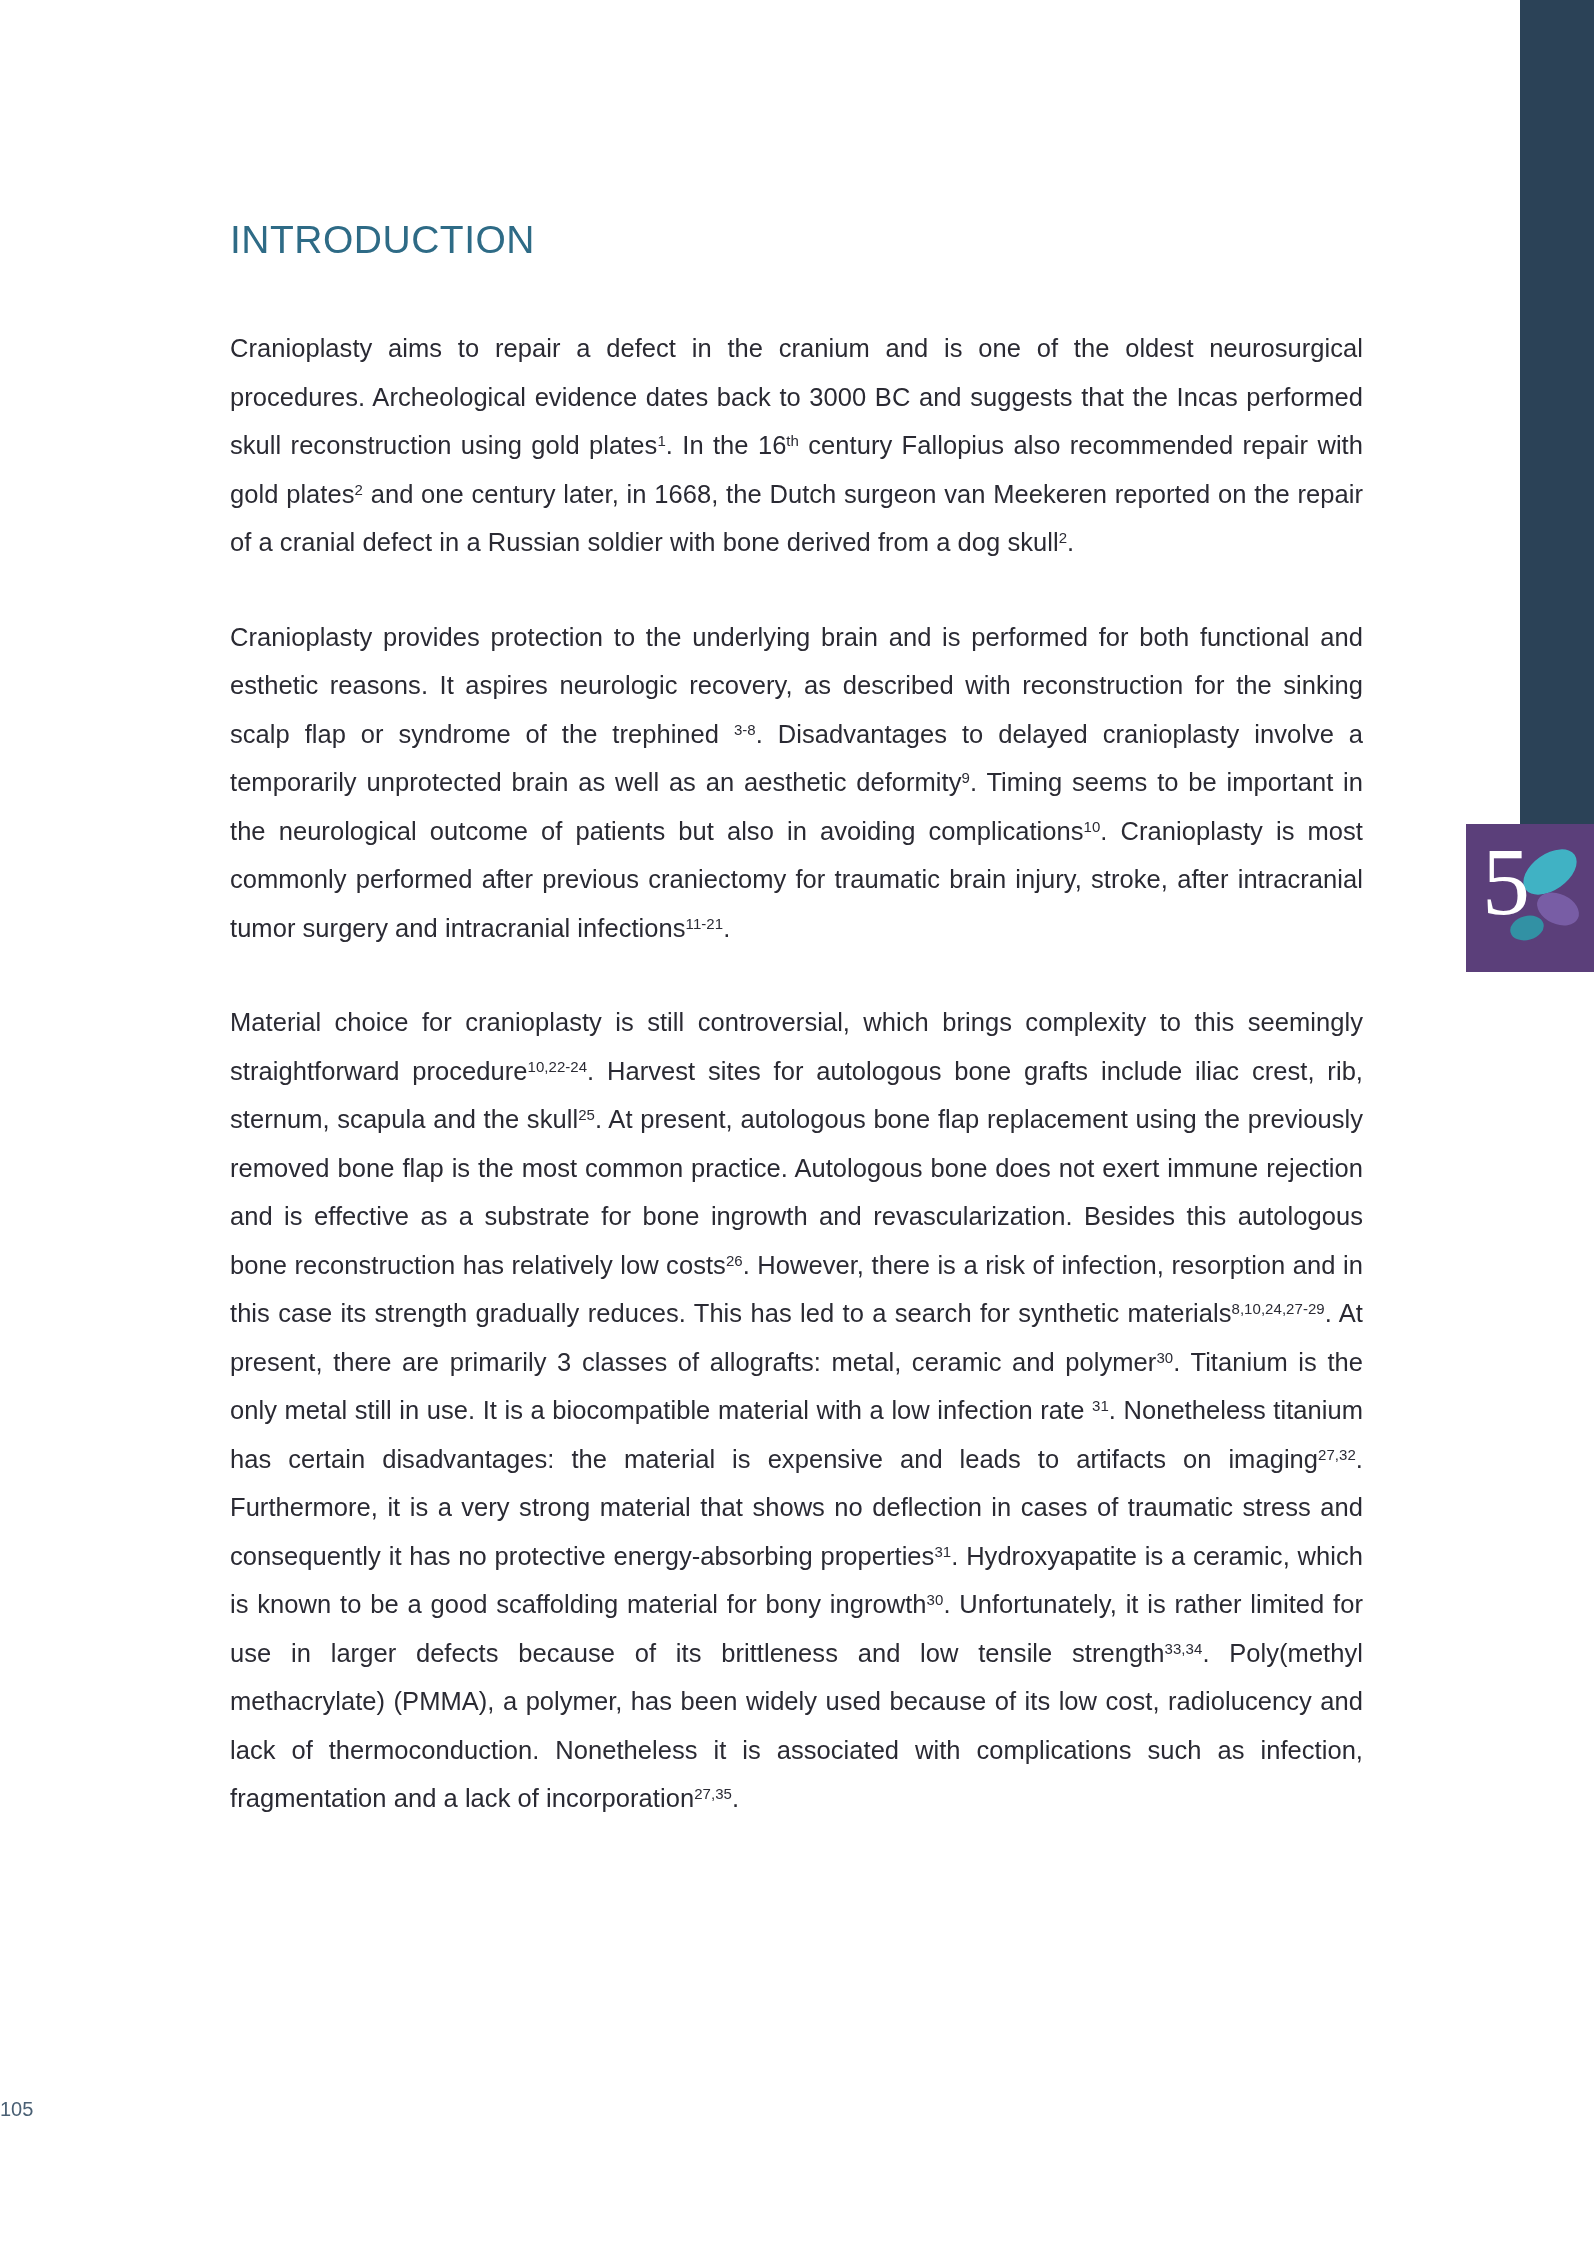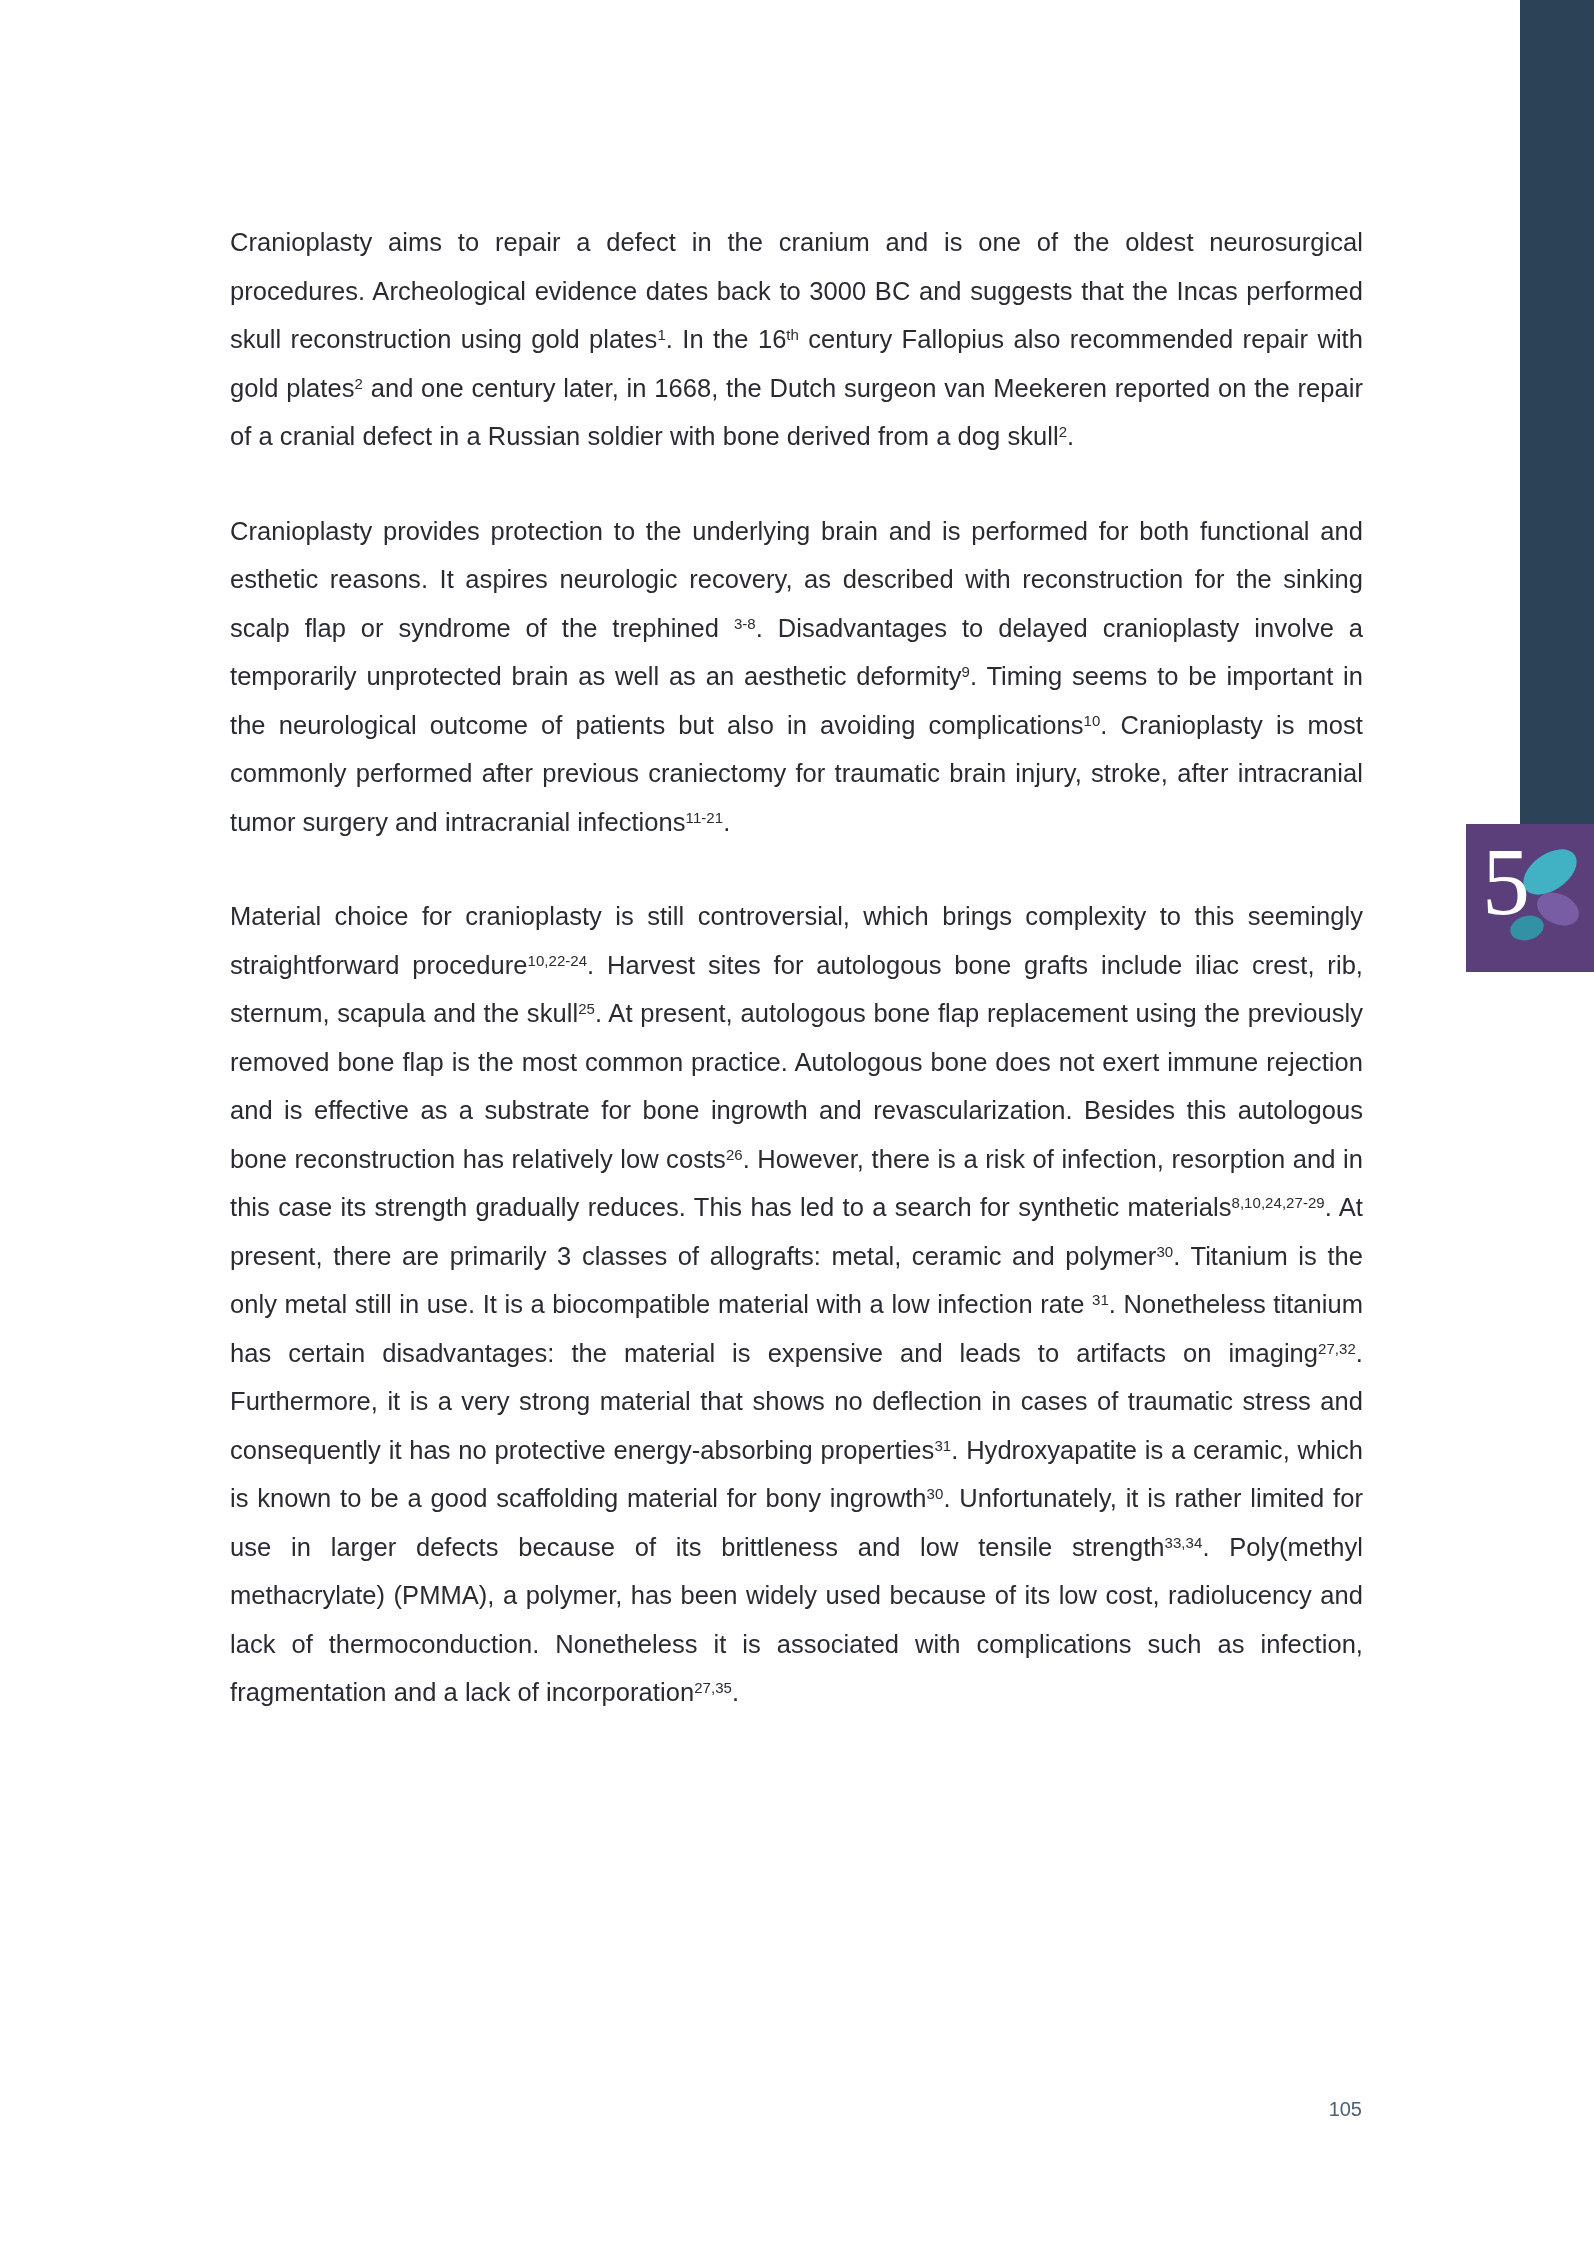--- a/index.html
+++ b/index.html
@@ -127,21 +127,21 @@
   sup {
     font-size: 15px;
     vertical-align: 0.55em;
     line-height: 0;
   }
   .folio {
     position: absolute;
     left: 0;
     top: 2098px;
     width: 1362px;
-    text-align: right;
+    text-align: left;
     font-size: 20px;
     color: #4a6074;
   }
 </style>
 </head>
 <body>
 
 <div class="page">
 
   <div class="edge-band"></div>
@@ -149,20 +149,21 @@
 
   <div class="chapter-tab">
     <div class="blob1"></div>
     <div class="blob2"></div>
     <div class="blob3"></div>
     <div class="num">5</div>
   </div>
 
 
   <div class="content">
+    <h1 class="section-title">INTRODUCTION</h1>
     <p class="body-par">Cranioplasty aims to repair a defect in the cranium and is one of the oldest neurosurgical procedures. Archeological evidence dates back to 3000 BC and suggests that the Incas performed skull reconstruction using gold plates<sup>1</sup>. In the 16<sup>th</sup> century Fallopius also recommended repair with gold plates<sup>2</sup> and one century later, in 1668, the Dutch surgeon van Meekeren reported on the repair of a cranial defect in a Russian soldier with bone derived from a dog skull<sup>2</sup>.</p>
     <p class="body-par">Cranioplasty provides protection to the underlying brain and is performed for both functional and esthetic reasons. It aspires neurologic recovery, as described with reconstruction for the sinking scalp flap or syndrome of the trephined <sup>3-8</sup>. Disadvantages to delayed cranioplasty involve a temporarily unprotected brain as well as an aesthetic deformity<sup>9</sup>. Timing seems to be important in the neurological outcome of patients but also in avoiding complications<sup>10</sup>. Cranioplasty is most commonly performed after previous craniectomy for traumatic brain injury, stroke, after intracranial tumor surgery and intracranial infections<sup>11-21</sup>.</p>
     <p class="body-par">Material choice for cranioplasty is still controversial, which brings complexity to this seemingly straightforward procedure<sup>10,22-24</sup>. Harvest sites for autologous bone grafts include iliac crest, rib, sternum, scapula and the skull<sup>25</sup>. At present, autologous bone flap replacement using the previously removed bone flap is the most common practice. Autologous bone does not exert immune rejection and is effective as a substrate for bone ingrowth and revascularization. Besides this autologous bone reconstruction has relatively low costs<sup>26</sup>. However, there is a risk of infection, resorption and in this case its strength gradually reduces. This has led to a search for synthetic materials<sup>8,10,24,27-29</sup>. At present, there are primarily 3 classes of allografts: metal, ceramic and polymer<sup>30</sup>. Titanium is the only metal still in use. It is a biocompatible material with a low infection rate <sup>31</sup>. Nonetheless titanium has certain disadvantages: the material is expensive and leads to artifacts on imaging<sup>27,32</sup>. Furthermore, it is a very strong material that shows no deflection in cases of traumatic stress and consequently it has no protective energy-absorbing properties<sup>31</sup>. Hydroxyapatite is a ceramic, which is known to be a good scaffolding material for bony ingrowth<sup>30</sup>. Unfortunately, it is rather limited for use in larger defects because of its brittleness and low tensile strength<sup>33,34</sup>. Poly(methyl methacrylate) (PMMA), a polymer, has been widely used because of its low cost, radiolucency and lack of thermoconduction. Nonetheless it is associated with complications such as infection, fragmentation and a lack of incorporation<sup>27,35</sup>.</p>
   </div>
 
   <div class="folio">105</div>
 
 </div>
 
 </body></html>

